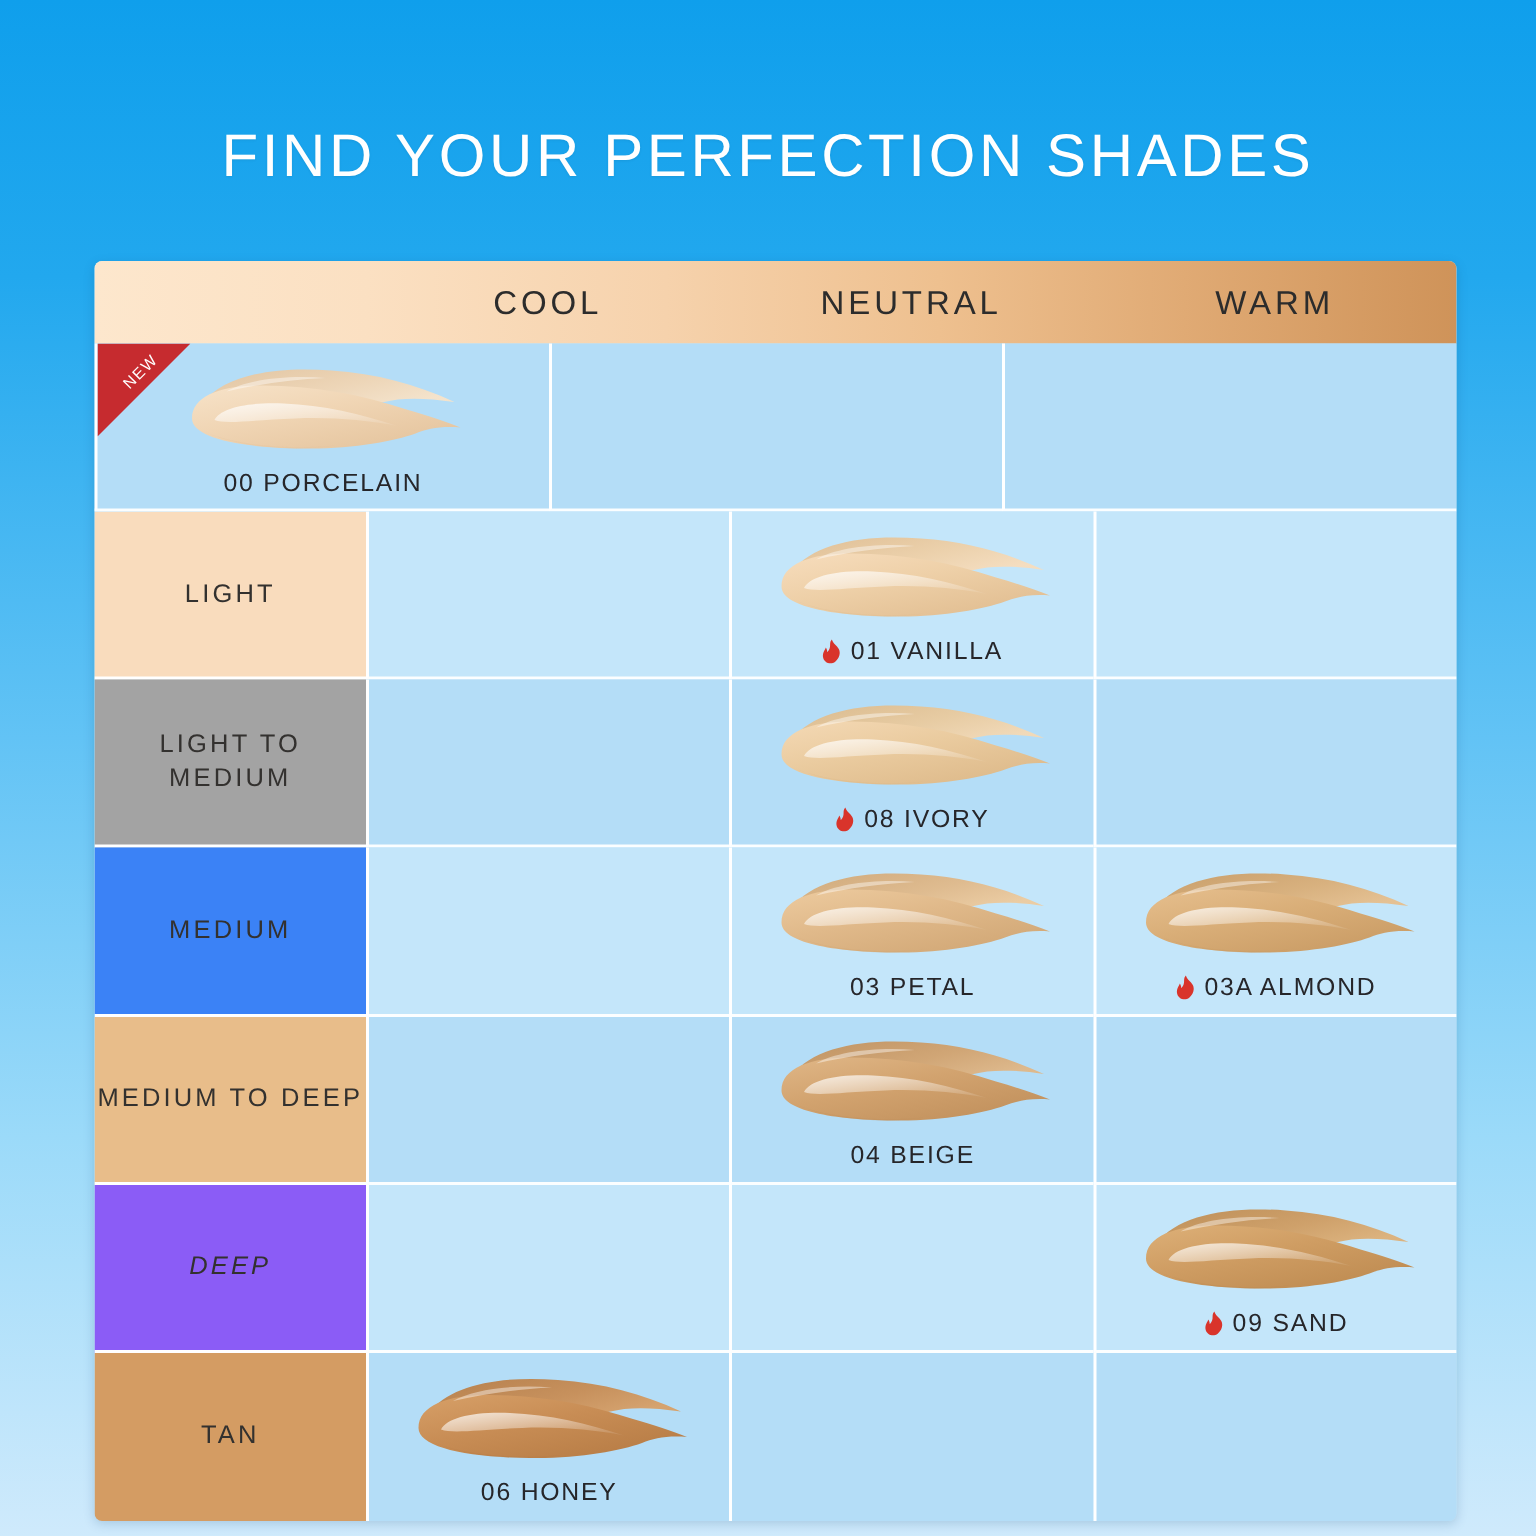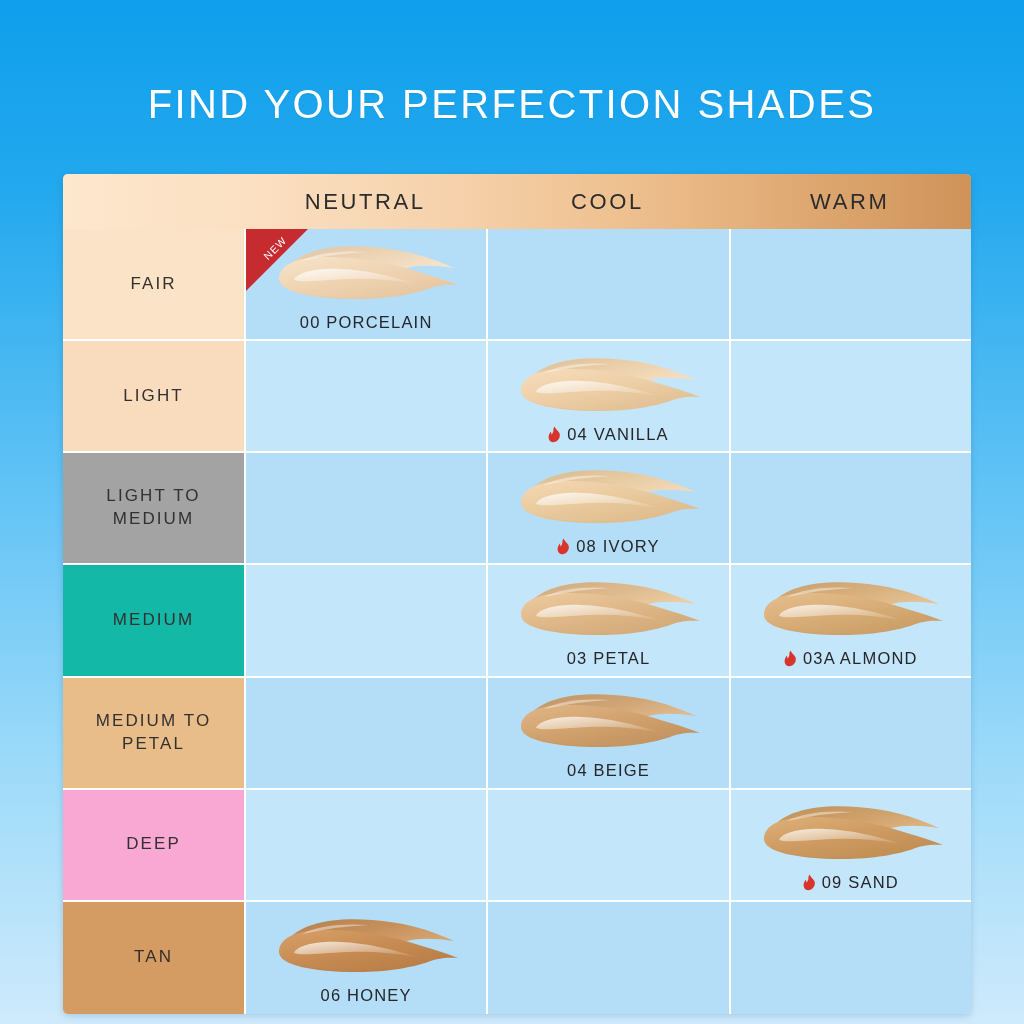--- a/index.html
+++ b/index.html
@@ -181,28 +181,27 @@
 <body>
 
 <div id="page">
 
   <div class="title">FIND YOUR PERFECTION SHADES</div>
 
   <div class="table-wrap">
 
     <div class="head-row">
       <div class="head-cell corner"></div>
+      <div class="head-cell col">COOL</div>
       <div class="head-cell col">NEUTRAL</div>
-      <div class="head-cell col">COOL</div>
       <div class="head-cell col">WARM</div>
     </div>
 
     <div class="body-grid" id="body-grid">
         <div class="grid-row" style="height: 112.143px;">
-          <div class="rowlabel" style="background: rgb(251, 227, 200);">FAIR</div>
           <div class="cell">
             <div class="swatch-holder">
               <div class="swatch">
   <svg viewBox="0 0 196 72" xmlns="http://www.w3.org/2000/svg">
     <defs>
       <linearGradient id="g0" x1="0" y1="0" x2="0.85" y2="1">
         <stop offset="0%" stop-color="#f7e3c9"></stop>
         <stop offset="45%" stop-color="#f0d5b4"></stop>
         <stop offset="100%" stop-color="#e4c39c"></stop>
       </linearGradient>
@@ -287,21 +286,21 @@
               </div>
               <div class="shade-label">
                 <span class="flame">
                   <svg viewBox="0 0 13 17" width="13" height="17" xmlns="http://www.w3.org/2000/svg">
     <path d="M6.6,0.4 C7.4,3.2 9.9,4.3 11.2,6.7 C12.6,9.3 11.6,13 8.8,15.1
              C7.8,15.9 6.3,16.4 4.9,16.2 C2.3,15.9 0.4,13.6 0.6,10.7
              C0.7,8.6 2.0,7.3 2.6,5.6 C3.4,7.0 3.5,8.0 3.5,8.8
              C4.9,7.4 5.5,5.5 5.4,3.6 C5.4,2.3 5.8,1.2 6.6,0.4 Z" fill="#d9342b"></path>
   </svg>
                 </span>
-                <span>04 VANILLA</span>
+                <span>01 VANILLA</span>
               </div>
             </div>
           </div>
           <div class="cell"></div>
         </div>
         <div class="grid-row" style="height: 112.143px;">
           <div class="rowlabel" style="background: #a3a3a3;">LIGHT TO MEDIUM</div>
           <div class="cell"></div>
           <div class="cell">
             <div class="swatch-holder">
@@ -349,21 +348,21 @@
              C4.9,7.4 5.5,5.5 5.4,3.6 C5.4,2.3 5.8,1.2 6.6,0.4 Z" fill="#d9342b"></path>
   </svg>
                 </span>
                 <span>08 IVORY</span>
               </div>
             </div>
           </div>
           <div class="cell"></div>
         </div>
         <div class="grid-row" style="height: 112.143px;">
-          <div class="rowlabel" style="background: #14b8a6;">MEDIUM</div>
+          <div class="rowlabel" style="background: #3b82f6;">MEDIUM</div>
           <div class="cell"></div>
           <div class="cell">
             <div class="swatch-holder">
               <div class="swatch">
   <svg viewBox="0 0 196 72" xmlns="http://www.w3.org/2000/svg">
     <defs>
       <linearGradient id="g3" x1="0" y1="0" x2="0.85" y2="1">
         <stop offset="0%" stop-color="#edcb9f"></stop>
         <stop offset="45%" stop-color="#e0b98a"></stop>
         <stop offset="100%" stop-color="#d0a674"></stop>
@@ -445,21 +444,21 @@
              C0.7,8.6 2.0,7.3 2.6,5.6 C3.4,7.0 3.5,8.0 3.5,8.8
              C4.9,7.4 5.5,5.5 5.4,3.6 C5.4,2.3 5.8,1.2 6.6,0.4 Z" fill="#d9342b"></path>
   </svg>
                 </span>
                 <span>03A ALMOND</span>
               </div>
             </div>
           </div>
         </div>
         <div class="grid-row" style="height: 112.143px;">
-          <div class="rowlabel" style="background: rgb(232, 189, 138);">MEDIUM TO PETAL</div>
+          <div class="rowlabel" style="background: rgb(232, 189, 138);">MEDIUM TO DEEP</div>
           <div class="cell"></div>
           <div class="cell">
             <div class="swatch-holder">
               <div class="swatch">
   <svg viewBox="0 0 196 72" xmlns="http://www.w3.org/2000/svg">
     <defs>
       <linearGradient id="g5" x1="0" y1="0" x2="0.85" y2="1">
         <stop offset="0%" stop-color="#e0b787"></stop>
         <stop offset="45%" stop-color="#d2a36f"></stop>
         <stop offset="100%" stop-color="#c08f5b"></stop>
@@ -492,21 +491,21 @@
   </svg>
               </div>
               <div class="shade-label">
                 <span>04 BEIGE</span>
               </div>
             </div>
           </div>
           <div class="cell"></div>
         </div>
         <div class="grid-row" style="height: 112.143px;">
-          <div class="rowlabel" style="background: #f9a8d4;">DEEP</div>
+          <div class="rowlabel" style="background: #8b5cf6; font-style: italic;">DEEP</div>
           <div class="cell"></div>
           <div class="cell"></div>
           <div class="cell">
             <div class="swatch-holder">
               <div class="swatch">
   <svg viewBox="0 0 196 72" xmlns="http://www.w3.org/2000/svg">
     <defs>
       <linearGradient id="g6" x1="0" y1="0" x2="0.85" y2="1">
         <stop offset="0%" stop-color="#ddb078"></stop>
         <stop offset="45%" stop-color="#cf9d63"></stop>

